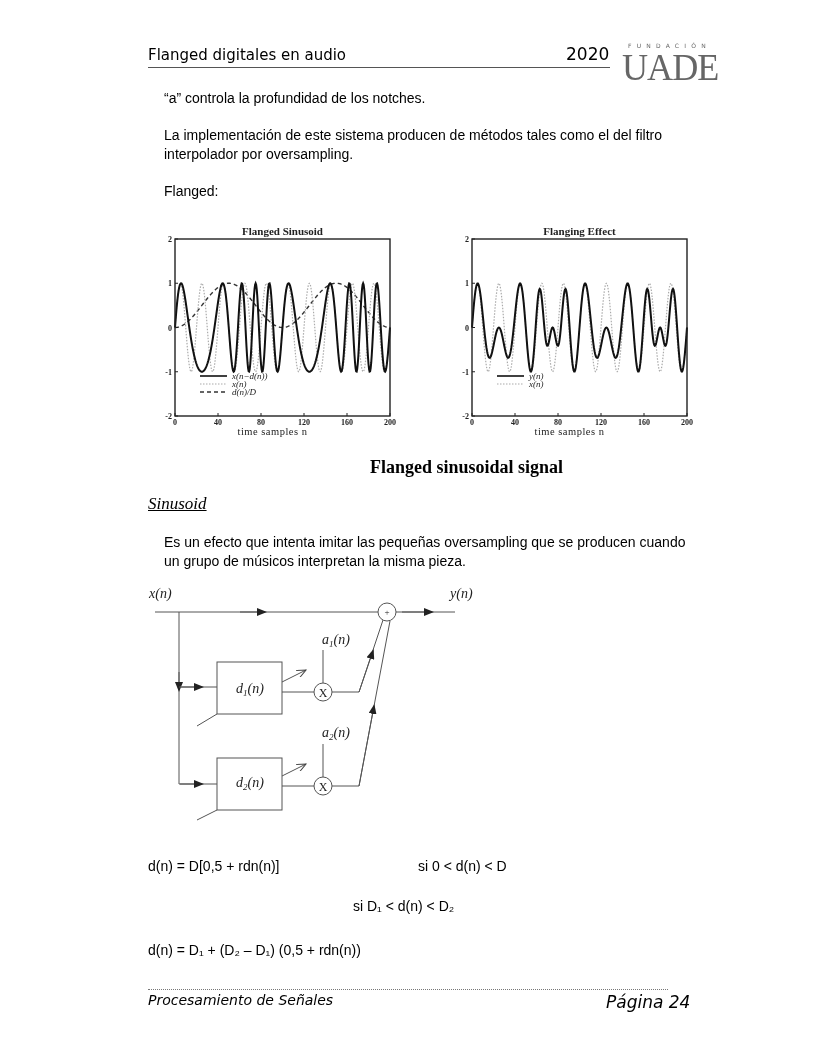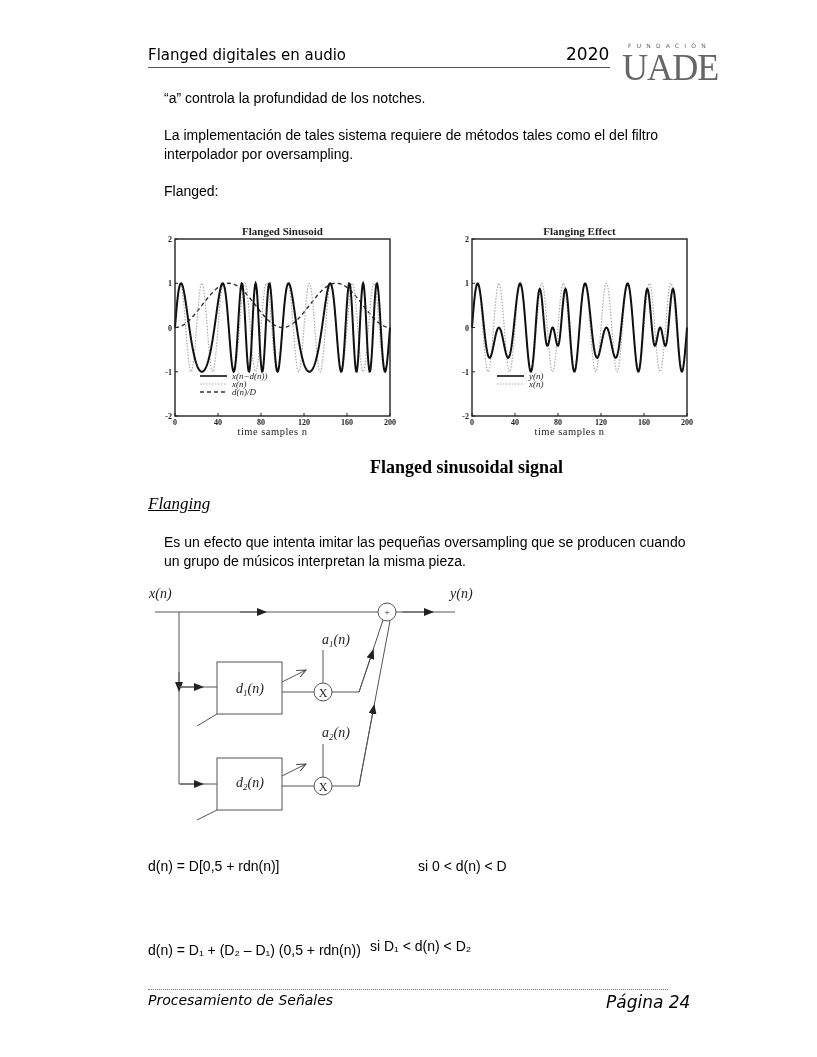--- a/index.html
+++ b/index.html
@@ -22,21 +22,21 @@
 </head>
 <body>
 
 <div class="abs hdr-title">Flanged digitales en audio</div>
 <div class="abs hdr-year">2020</div>
 <div class="abs hdr-line"></div>
 <div class="abs logo-small">FUNDACIÓN</div>
 <div class="abs logo-big">UADE</div>
 
 <div class="abs p" style="top:89px;">“a” controla la profundidad de los notches.</div>
-<div class="abs p" style="top:126px;">La implementación de tales sistema requiere de métodos tales como el del filtro interpolador por oversampling.</div>
+<div class="abs p" style="top:126px;">La implementación de este sistema producen de métodos tales como el del filtro interpolador por oversampling.</div>
 <div class="abs p" style="top:182px;">Flanged:</div>
 
 <svg id="chart0" class="abs" style="left:155px; top:222px;" width="260" height="215">
     <text x="127.5" y="13" text-anchor="middle" font-size="11" font-weight="bold" fill="#222">Flanged Sinusoid</text>
     <path d="M20.00,105.50L20.54,105.49L21.07,105.46L21.61,105.40L22.15,105.33L22.69,105.23L23.23,105.11L23.76,104.97L24.30,104.80L24.84,104.62L25.38,104.42L25.91,104.19L26.45,103.95L26.99,103.68L27.52,103.39L28.06,103.09L28.60,102.76L29.14,102.42L29.67,102.06L30.21,101.67L30.75,101.27L31.29,100.86L31.82,100.42L32.36,99.97L32.90,99.50L33.44,99.02L33.98,98.52L34.51,98.01L35.05,97.48L35.59,96.94L36.13,96.38L36.66,95.81L37.20,95.23L37.74,94.64L38.28,94.03L38.81,93.42L39.35,92.80L39.89,92.16L40.42,91.52L40.96,90.87L41.50,90.21L42.04,89.55L42.58,88.88L43.11,88.20L43.65,87.52L44.19,86.84L44.73,86.15L45.26,85.46L45.80,84.76L46.34,84.07L46.88,83.38L47.41,82.68L47.95,81.99L48.49,81.29L49.03,80.60L49.56,79.91L50.10,79.23L50.64,78.55L51.17,77.87L51.71,77.20L52.25,76.54L52.79,75.88L53.33,75.23L53.86,74.59L54.40,73.95L54.94,73.33L55.48,72.72L56.01,72.11L56.55,71.52L57.09,70.94L57.63,70.37L58.16,69.81L58.70,69.27L59.24,68.74L59.77,68.23L60.31,67.73L60.85,67.25L61.39,66.78L61.93,66.33L62.46,65.89L63.00,65.48L63.54,65.08L64.07,64.69L64.61,64.33L65.15,63.99L65.69,63.66L66.22,63.36L66.76,63.07L67.30,62.80L67.84,62.56L68.38,62.33L68.91,62.13L69.45,61.95L69.99,61.78L70.53,61.64L71.06,61.52L71.60,61.42L72.14,61.35L72.67,61.29L73.21,61.26L73.75,61.25L74.29,61.26L74.83,61.29L75.36,61.35L75.90,61.42L76.44,61.52L76.97,61.64L77.51,61.78L78.05,61.95L78.59,62.13L79.13,62.33L79.66,62.56L80.20,62.80L80.74,63.07L81.27,63.36L81.81,63.66L82.35,63.99L82.89,64.33L83.42,64.69L83.96,65.08L84.50,65.48L85.04,65.89L85.58,66.33L86.11,66.78L86.65,67.25L87.19,67.73L87.72,68.23L88.26,68.74L88.80,69.27L89.34,69.81L89.88,70.37L90.41,70.94L90.95,71.52L91.49,72.11L92.03,72.72L92.56,73.33L93.10,73.95L93.64,74.59L94.17,75.23L94.71,75.88L95.25,76.54L95.79,77.20L96.33,77.87L96.86,78.55L97.40,79.23L97.94,79.91L98.47,80.60L99.01,81.29L99.55,81.99L100.09,82.68L100.63,83.38L101.16,84.07L101.70,84.76L102.24,85.46L102.78,86.15L103.31,86.84L103.85,87.52L104.39,88.20L104.92,88.88L105.46,89.55L106.00,90.21L106.54,90.87L107.08,91.52L107.61,92.16L108.15,92.80L108.69,93.42L109.22,94.03L109.76,94.64L110.30,95.23L110.84,95.81L111.38,96.38L111.91,96.94L112.45,97.48L112.99,98.01L113.53,98.52L114.06,99.02L114.60,99.50L115.14,99.97L115.67,100.42L116.21,100.86L116.75,101.27L117.29,101.67L117.83,102.06L118.36,102.42L118.90,102.76L119.44,103.09L119.98,103.39L120.51,103.68L121.05,103.95L121.59,104.19L122.13,104.42L122.66,104.62L123.20,104.80L123.74,104.97L124.27,105.11L124.81,105.23L125.35,105.33L125.89,105.40L126.42,105.46L126.96,105.49L127.50,105.50L128.04,105.49L128.57,105.46L129.11,105.40L129.65,105.33L130.19,105.23L130.73,105.11L131.26,104.97L131.80,104.80L132.34,104.62L132.88,104.42L133.41,104.19L133.95,103.95L134.49,103.68L135.03,103.39L135.56,103.09L136.10,102.76L136.64,102.42L137.18,102.06L137.71,101.67L138.25,101.27L138.79,100.86L139.33,100.42L139.86,99.97L140.40,99.50L140.94,99.02L141.47,98.52L142.01,98.01L142.55,97.48L143.09,96.94L143.63,96.38L144.16,95.81L144.70,95.23L145.24,94.64L145.77,94.03L146.31,93.42L146.85,92.80L147.39,92.16L147.93,91.52L148.46,90.87L149.00,90.21L149.54,89.55L150.07,88.88L150.61,88.20L151.15,87.52L151.69,86.84L152.22,86.15L152.76,85.46L153.30,84.76L153.84,84.07L154.38,83.38L154.91,82.68L155.45,81.99L155.99,81.29L156.53,80.60L157.06,79.91L157.60,79.23L158.14,78.55L158.68,77.87L159.21,77.20L159.75,76.54L160.29,75.88L160.83,75.23L161.36,74.59L161.90,73.95L162.44,73.33L162.97,72.72L163.51,72.11L164.05,71.52L164.59,70.94L165.13,70.37L165.66,69.81L166.20,69.27L166.74,68.74L167.28,68.23L167.81,67.73L168.35,67.25L168.89,66.78L169.42,66.33L169.96,65.89L170.50,65.48L171.04,65.08L171.57,64.69L172.11,64.33L172.65,63.99L173.19,63.66L173.72,63.36L174.26,63.07L174.80,62.80L175.34,62.56L175.88,62.33L176.41,62.13L176.95,61.95L177.49,61.78L178.03,61.64L178.56,61.52L179.10,61.42L179.64,61.35L180.18,61.29L180.71,61.26L181.25,61.25L181.79,61.26L182.32,61.29L182.86,61.35L183.40,61.42L183.94,61.52L184.47,61.64L185.01,61.78L185.55,61.95L186.09,62.13L186.63,62.33L187.16,62.56L187.70,62.80L188.24,63.07L188.78,63.36L189.31,63.66L189.85,63.99L190.39,64.33L190.93,64.69L191.46,65.08L192.00,65.48L192.54,65.89L193.08,66.33L193.61,66.78L194.15,67.25L194.69,67.73L195.22,68.23L195.76,68.74L196.30,69.27L196.84,69.81L197.38,70.37L197.91,70.94L198.45,71.52L198.99,72.11L199.53,72.72L200.06,73.33L200.60,73.95L201.14,74.59L201.67,75.23L202.21,75.88L202.75,76.54L203.29,77.20L203.82,77.87L204.36,78.55L204.90,79.23L205.44,79.91L205.97,80.60L206.51,81.29L207.05,81.99L207.59,82.68L208.13,83.37L208.66,84.07L209.20,84.76L209.74,85.46L210.28,86.15L210.81,86.84L211.35,87.52L211.89,88.20L212.43,88.88L212.96,89.55L213.50,90.21L214.04,90.87L214.58,91.52L215.11,92.16L215.65,92.80L216.19,93.42L216.72,94.03L217.26,94.64L217.80,95.23L218.34,95.81L218.88,96.38L219.41,96.94L219.95,97.48L220.49,98.01L221.03,98.52L221.56,99.02L222.10,99.50L222.64,99.97L223.17,100.42L223.71,100.86L224.25,101.27L224.79,101.67L225.32,102.06L225.86,102.42L226.40,102.76L226.94,103.09L227.47,103.39L228.01,103.68L228.55,103.95L229.09,104.19L229.63,104.42L230.16,104.62L230.70,104.80L231.24,104.97L231.78,105.11L232.31,105.23L232.85,105.33L233.39,105.40L233.93,105.46L234.46,105.49L235.00,105.50" stroke="#333" stroke-width="1.4" fill="none" stroke-dasharray="4,3"></path>
     <path d="M20.00,105.50L20.54,98.58L21.07,91.83L21.61,85.41L22.15,79.49L22.69,74.21L23.23,69.70L23.76,66.07L24.30,63.42L24.84,61.79L25.38,61.25L25.91,61.79L26.45,63.42L26.99,66.07L27.52,69.70L28.06,74.21L28.60,79.49L29.14,85.41L29.67,91.83L30.21,98.58L30.75,105.50L31.29,112.42L31.82,119.17L32.36,125.59L32.90,131.51L33.44,136.79L33.98,141.30L34.51,144.93L35.05,147.58L35.59,149.21L36.13,149.75L36.66,149.21L37.20,147.58L37.74,144.93L38.28,141.30L38.81,136.79L39.35,131.51L39.89,125.59L40.42,119.17L40.96,112.42L41.50,105.50L42.04,98.58L42.58,91.83L43.11,85.41L43.65,79.49L44.19,74.21L44.73,69.70L45.26,66.07L45.80,63.42L46.34,61.79L46.88,61.25L47.41,61.79L47.95,63.42L48.49,66.07L49.03,69.70L49.56,74.21L50.10,79.49L50.64,85.41L51.17,91.83L51.71,98.58L52.25,105.50L52.79,112.42L53.33,119.17L53.86,125.59L54.40,131.51L54.94,136.79L55.48,141.30L56.01,144.93L56.55,147.58L57.09,149.21L57.63,149.75L58.16,149.21L58.70,147.58L59.24,144.93L59.77,141.30L60.31,136.79L60.85,131.51L61.39,125.59L61.93,119.17L62.46,112.42L63.00,105.50L63.54,98.58L64.07,91.83L64.61,85.41L65.15,79.49L65.69,74.21L66.22,69.70L66.76,66.07L67.30,63.42L67.84,61.79L68.38,61.25L68.91,61.79L69.45,63.42L69.99,66.07L70.53,69.70L71.06,74.21L71.60,79.49L72.14,85.41L72.67,91.83L73.21,98.58L73.75,105.50L74.29,112.42L74.83,119.17L75.36,125.59L75.90,131.51L76.44,136.79L76.97,141.30L77.51,144.93L78.05,147.58L78.59,149.21L79.13,149.75L79.66,149.21L80.20,147.58L80.74,144.93L81.27,141.30L81.81,136.79L82.35,131.51L82.89,125.59L83.42,119.17L83.96,112.42L84.50,105.50L85.04,98.58L85.58,91.83L86.11,85.41L86.65,79.49L87.19,74.21L87.72,69.70L88.26,66.07L88.80,63.42L89.34,61.79L89.88,61.25L90.41,61.79L90.95,63.42L91.49,66.07L92.03,69.70L92.56,74.21L93.10,79.49L93.64,85.41L94.17,91.83L94.71,98.58L95.25,105.50L95.79,112.42L96.33,119.17L96.86,125.59L97.40,131.51L97.94,136.79L98.47,141.30L99.01,144.93L99.55,147.58L100.09,149.21L100.63,149.75L101.16,149.21L101.70,147.58L102.24,144.93L102.78,141.30L103.31,136.79L103.85,131.51L104.39,125.59L104.92,119.17L105.46,112.42L106.00,105.50L106.54,98.58L107.08,91.83L107.61,85.41L108.15,79.49L108.69,74.21L109.22,69.70L109.76,66.07L110.30,63.42L110.84,61.79L111.38,61.25L111.91,61.79L112.45,63.42L112.99,66.07L113.53,69.70L114.06,74.21L114.60,79.49L115.14,85.41L115.67,91.83L116.21,98.58L116.75,105.50L117.29,112.42L117.83,119.17L118.36,125.59L118.90,131.51L119.44,136.79L119.98,141.30L120.51,144.93L121.05,147.58L121.59,149.21L122.13,149.75L122.66,149.21L123.20,147.58L123.74,144.93L124.27,141.30L124.81,136.79L125.35,131.51L125.89,125.59L126.42,119.17L126.96,112.42L127.50,105.50L128.04,98.58L128.57,91.83L129.11,85.41L129.65,79.49L130.19,74.21L130.73,69.70L131.26,66.07L131.80,63.42L132.34,61.79L132.88,61.25L133.41,61.79L133.95,63.42L134.49,66.07L135.03,69.70L135.56,74.21L136.10,79.49L136.64,85.41L137.18,91.83L137.71,98.58L138.25,105.50L138.79,112.42L139.33,119.17L139.86,125.59L140.40,131.51L140.94,136.79L141.47,141.30L142.01,144.93L142.55,147.58L143.09,149.21L143.63,149.75L144.16,149.21L144.70,147.58L145.24,144.93L145.77,141.30L146.31,136.79L146.85,131.51L147.39,125.59L147.93,119.17L148.46,112.42L149.00,105.50L149.54,98.58L150.07,91.83L150.61,85.41L151.15,79.49L151.69,74.21L152.22,69.70L152.76,66.07L153.30,63.42L153.84,61.79L154.38,61.25L154.91,61.79L155.45,63.42L155.99,66.07L156.53,69.70L157.06,74.21L157.60,79.49L158.14,85.41L158.68,91.83L159.21,98.58L159.75,105.50L160.29,112.42L160.83,119.17L161.36,125.59L161.90,131.51L162.44,136.79L162.97,141.30L163.51,144.93L164.05,147.58L164.59,149.21L165.13,149.75L165.66,149.21L166.20,147.58L166.74,144.93L167.28,141.30L167.81,136.79L168.35,131.51L168.89,125.59L169.42,119.17L169.96,112.42L170.50,105.50L171.04,98.58L171.57,91.83L172.11,85.41L172.65,79.49L173.19,74.21L173.72,69.70L174.26,66.07L174.80,63.42L175.34,61.79L175.88,61.25L176.41,61.79L176.95,63.42L177.49,66.07L178.03,69.70L178.56,74.21L179.10,79.49L179.64,85.41L180.18,91.83L180.71,98.58L181.25,105.50L181.79,112.42L182.32,119.17L182.86,125.59L183.40,131.51L183.94,136.79L184.47,141.30L185.01,144.93L185.55,147.58L186.09,149.21L186.63,149.75L187.16,149.21L187.70,147.58L188.24,144.93L188.78,141.30L189.31,136.79L189.85,131.51L190.39,125.59L190.93,119.17L191.46,112.42L192.00,105.50L192.54,98.58L193.08,91.83L193.61,85.41L194.15,79.49L194.69,74.21L195.22,69.70L195.76,66.07L196.30,63.42L196.84,61.79L197.38,61.25L197.91,61.79L198.45,63.42L198.99,66.07L199.53,69.70L200.06,74.21L200.60,79.49L201.14,85.41L201.67,91.83L202.21,98.58L202.75,105.50L203.29,112.42L203.82,119.17L204.36,125.59L204.90,131.51L205.44,136.79L205.97,141.30L206.51,144.93L207.05,147.58L207.59,149.21L208.13,149.75L208.66,149.21L209.20,147.58L209.74,144.93L210.28,141.30L210.81,136.79L211.35,131.51L211.89,125.59L212.43,119.17L212.96,112.42L213.50,105.50L214.04,98.58L214.58,91.83L215.11,85.41L215.65,79.49L216.19,74.21L216.72,69.70L217.26,66.07L217.80,63.42L218.34,61.79L218.88,61.25L219.41,61.79L219.95,63.42L220.49,66.07L221.03,69.70L221.56,74.21L222.10,79.49L222.64,85.41L223.17,91.83L223.71,98.58L224.25,105.50L224.79,112.42L225.32,119.17L225.86,125.59L226.40,131.51L226.94,136.79L227.47,141.30L228.01,144.93L228.55,147.58L229.09,149.21L229.63,149.75L230.16,149.21L230.70,147.58L231.24,144.93L231.78,141.30L232.31,136.79L232.85,131.51L233.39,125.59L233.93,119.17L234.46,112.42L235.00,105.50" stroke="#aaa" stroke-width="1.2" fill="none" stroke-dasharray="1.5,1.5"></path>
     <path d="M20.00,105.50L20.54,98.65L21.07,92.09L21.61,85.96L22.15,80.39L22.69,75.44L23.23,71.20L23.76,67.70L24.30,64.97L24.84,63.00L25.38,61.77L25.91,61.27L26.45,61.44L26.99,62.25L27.52,63.63L28.06,65.52L28.60,67.87L29.14,70.60L29.67,73.66L30.21,76.98L30.75,80.51L31.29,84.20L31.82,87.99L32.36,91.84L32.90,95.71L33.44,99.56L33.98,103.35L34.51,107.07L35.05,110.69L35.59,114.19L36.13,117.55L36.66,120.76L37.20,123.81L37.74,126.70L38.28,129.42L38.81,131.96L39.35,134.32L39.89,136.51L40.42,138.52L40.96,140.36L41.50,142.02L42.04,143.52L42.58,144.84L43.11,146.01L43.65,147.01L44.19,147.85L44.73,148.54L45.26,149.07L45.80,149.45L46.34,149.67L46.88,149.75L47.41,149.67L47.95,149.45L48.49,149.07L49.03,148.54L49.56,147.85L50.10,147.01L50.64,146.01L51.17,144.84L51.71,143.52L52.25,142.02L52.79,140.36L53.33,138.52L53.86,136.51L54.40,134.32L54.94,131.96L55.48,129.42L56.01,126.70L56.55,123.81L57.09,120.76L57.63,117.55L58.16,114.19L58.70,110.69L59.24,107.07L59.77,103.35L60.31,99.56L60.85,95.71L61.39,91.84L61.93,87.99L62.46,84.20L63.00,80.51L63.54,76.98L64.07,73.66L64.61,70.60L65.15,67.87L65.69,65.52L66.22,63.63L66.76,62.25L67.30,61.44L67.84,61.27L68.38,61.77L68.91,63.00L69.45,64.97L69.99,67.70L70.53,71.20L71.06,75.44L71.60,80.39L72.14,85.96L72.67,92.09L73.21,98.65L73.75,105.50L74.29,112.49L74.83,119.43L75.36,126.14L75.90,132.39L76.44,137.98L76.97,142.69L77.51,146.33L78.05,148.73L78.59,149.73L79.13,149.23L79.66,147.18L80.20,143.57L80.74,138.49L81.27,132.05L81.81,124.47L82.35,116.01L82.89,106.99L83.42,97.80L83.96,88.83L84.50,80.51L85.04,73.26L85.58,67.45L86.11,63.42L86.65,61.43L87.19,61.65L87.72,64.13L88.26,68.80L88.80,75.47L89.34,83.83L89.88,93.45L90.41,103.82L90.95,114.36L91.49,124.46L92.03,133.52L92.56,140.97L93.10,146.34L93.64,149.27L94.17,149.53L94.71,147.07L95.25,142.02L95.79,134.66L96.33,125.43L96.86,114.90L97.40,103.75L97.94,92.68L98.47,82.42L99.01,73.64L99.55,66.91L100.09,62.69L100.63,61.25L101.16,62.69L101.70,66.91L102.24,73.64L102.78,82.42L103.31,92.68L103.85,103.75L104.39,114.90L104.92,125.43L105.46,134.66L106.00,142.02L106.54,147.07L107.08,149.53L107.61,149.27L108.15,146.34L108.69,140.97L109.22,133.52L109.76,124.46L110.30,114.36L110.84,103.82L111.38,93.45L111.91,83.83L112.45,75.47L112.99,68.80L113.53,64.13L114.06,61.65L114.60,61.43L115.14,63.42L115.67,67.45L116.21,73.26L116.75,80.51L117.29,88.83L117.83,97.80L118.36,106.99L118.90,116.01L119.44,124.47L119.98,132.05L120.51,138.49L121.05,143.57L121.59,147.18L122.13,149.23L122.66,149.73L123.20,148.73L123.74,146.33L124.27,142.69L124.81,137.98L125.35,132.39L125.89,126.14L126.42,119.43L126.96,112.49L127.50,105.50L128.04,98.65L128.57,92.09L129.11,85.96L129.65,80.39L130.19,75.44L130.73,71.20L131.26,67.70L131.80,64.97L132.34,63.00L132.88,61.77L133.41,61.27L133.95,61.44L134.49,62.25L135.03,63.63L135.56,65.52L136.10,67.87L136.64,70.60L137.18,73.66L137.71,76.98L138.25,80.51L138.79,84.20L139.33,87.99L139.86,91.84L140.40,95.71L140.94,99.56L141.47,103.35L142.01,107.07L142.55,110.69L143.09,114.19L143.63,117.55L144.16,120.76L144.70,123.81L145.24,126.70L145.77,129.42L146.31,131.96L146.85,134.32L147.39,136.51L147.93,138.52L148.46,140.36L149.00,142.02L149.54,143.52L150.07,144.84L150.61,146.01L151.15,147.01L151.69,147.85L152.22,148.54L152.76,149.07L153.30,149.45L153.84,149.67L154.38,149.75L154.91,149.67L155.45,149.45L155.99,149.07L156.53,148.54L157.06,147.85L157.60,147.01L158.14,146.01L158.68,144.84L159.21,143.52L159.75,142.02L160.29,140.36L160.83,138.52L161.36,136.51L161.90,134.32L162.44,131.96L162.97,129.42L163.51,126.70L164.05,123.81L164.59,120.76L165.13,117.55L165.66,114.19L166.20,110.69L166.74,107.07L167.28,103.35L167.81,99.56L168.35,95.71L168.89,91.84L169.42,87.99L169.96,84.20L170.50,80.51L171.04,76.98L171.57,73.66L172.11,70.60L172.65,67.87L173.19,65.52L173.72,63.63L174.26,62.25L174.80,61.44L175.34,61.27L175.88,61.77L176.41,63.00L176.95,64.97L177.49,67.70L178.03,71.20L178.56,75.44L179.10,80.39L179.64,85.96L180.18,92.09L180.71,98.65L181.25,105.50L181.79,112.49L182.32,119.43L182.86,126.14L183.40,132.39L183.94,137.98L184.47,142.69L185.01,146.33L185.55,148.73L186.09,149.73L186.63,149.23L187.16,147.18L187.70,143.57L188.24,138.49L188.78,132.05L189.31,124.47L189.85,116.01L190.39,106.99L190.93,97.80L191.46,88.83L192.00,80.51L192.54,73.26L193.08,67.45L193.61,63.42L194.15,61.43L194.69,61.65L195.22,64.13L195.76,68.80L196.30,75.47L196.84,83.83L197.38,93.45L197.91,103.82L198.45,114.36L198.99,124.46L199.53,133.52L200.06,140.97L200.60,146.34L201.14,149.27L201.67,149.53L202.21,147.07L202.75,142.02L203.29,134.66L203.82,125.43L204.36,114.90L204.90,103.75L205.44,92.68L205.97,82.42L206.51,73.64L207.05,66.91L207.59,62.69L208.13,61.25L208.66,62.69L209.20,66.91L209.74,73.64L210.28,82.42L210.81,92.68L211.35,103.75L211.89,114.90L212.43,125.43L212.96,134.66L213.50,142.02L214.04,147.07L214.58,149.53L215.11,149.27L215.65,146.34L216.19,140.97L216.72,133.52L217.26,124.46L217.80,114.36L218.34,103.82L218.88,93.45L219.41,83.83L219.95,75.47L220.49,68.80L221.03,64.13L221.56,61.65L222.10,61.43L222.64,63.42L223.17,67.45L223.71,73.26L224.25,80.51L224.79,88.83L225.32,97.80L225.86,106.99L226.40,116.01L226.94,124.47L227.47,132.05L228.01,138.49L228.55,143.57L229.09,147.18L229.63,149.23L230.16,149.73L230.70,148.73L231.24,146.33L231.78,142.69L232.31,137.98L232.85,132.39L233.39,126.14L233.93,119.43L234.46,112.49L235.00,105.50" stroke="#111" stroke-width="2" fill="none"></path>
     <rect x="20" y="17" width="215" height="177" fill="none" stroke="#222" stroke-width="1.4"></rect>
     <line x1="20" x2="23" y1="194" y2="194" stroke="#222"></line>
     <text x="17" y="197" text-anchor="end" font-size="8" fill="#222" font-weight="bold">-2</text>
@@ -97,21 +97,21 @@
     <text x="235" y="203" text-anchor="middle" font-size="8" fill="#222" font-weight="bold">200</text>
     <text x="117.5" y="213" text-anchor="middle" font-size="10.5" fill="#222" letter-spacing="0.5">time samples n</text>
     <line x1="45" x2="72" y1="154" y2="154" stroke="#111" stroke-width="1.6" fill="none"></line>
     <text x="77" y="157" font-size="9" font-style="italic" fill="#222">y(n)</text>
     <line x1="45" x2="72" y1="162" y2="162" stroke="#aaa" stroke-width="1.2" fill="none" stroke-dasharray="1.5,1.5"></line>
     <text x="77" y="165" font-size="9" font-style="italic" fill="#222">x(n)</text>
   </svg>
 
 <div class="abs caption">Flanged sinusoidal signal</div>
 
-<div class="abs section">Flanging</div>
+<div class="abs section">Sinusoid</div>
 <div class="abs p" style="top:533px; width:535px;">Es un efecto que intenta imitar las pequeñas oversampling que se producen cuando un grupo de músicos interpretan la misma pieza.</div>
 
 <svg class="abs" style="left:140px; top:582px;" width="360" height="260">
   <defs>
     <marker id="arrowFilled" markerWidth="10" markerHeight="8" refX="8" refY="4" orient="auto" markerUnits="userSpaceOnUse">
       <path d="M0,0 L10,4 L0,8 Z" fill="#222"></path>
     </marker>
     <marker id="arrowOpen" markerWidth="10" markerHeight="8" refX="9" refY="4" orient="auto" markerUnits="userSpaceOnUse">
       <path d="M0,0 L9,4 L0,8" fill="none" stroke="#444" stroke-width="1"></path>
     </marker>
@@ -162,17 +162,17 @@
   <g font-family="Liberation Sans, sans-serif" fill="#222" text-anchor="middle">
     <text x="247" y="33" font-size="9">+</text>
     <text x="183" y="115" font-size="12">X</text>
     <text x="183" y="209" font-size="12">X</text>
   </g>
 </svg>
 
 <div class="abs eq" style="top:858px;">d(n) = D[0,5 + rdn(n)]</div>
 <div class="abs eq" style="left:418px; top:858px;">si   0 &lt; d(n) &lt; D</div>
 <div class="abs eq" style="top:942px;">d(n) = D₁ + (D₂ – D₁) (0,5 + rdn(n))</div>
-<div class="abs eq" style="left:370px; top:898px;margin-top:40px;">si   D₁ &lt; d(n) &lt; D₂</div>
+<div class="abs eq" style="left:353px; top:898px;">si   D₁ &lt; d(n) &lt; D₂</div>
 
 <div class="abs footer-line"></div>
 <div class="abs footer-l">Procesamiento de Señales</div>
 <div class="abs footer-r">Página 24</div>
 
 </body></html>

